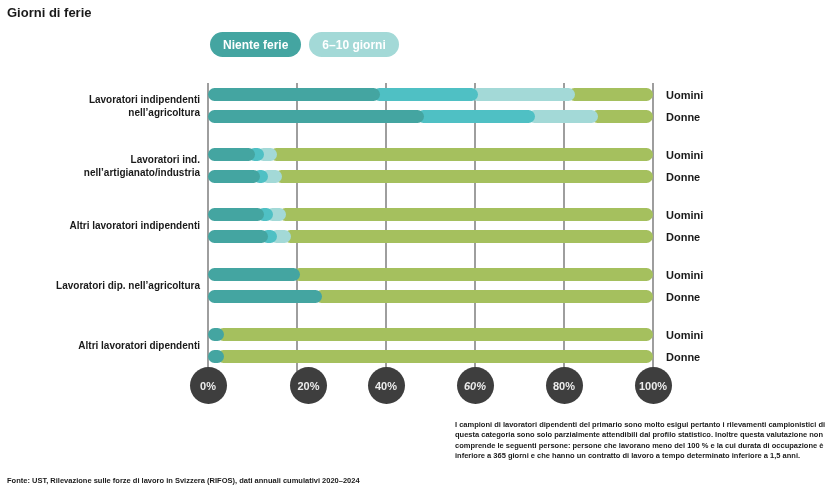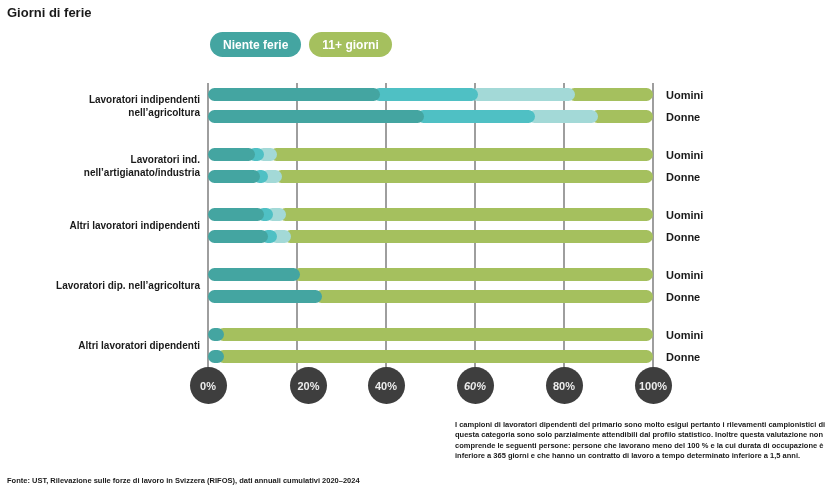--- a/index.html
+++ b/index.html
@@ -20,21 +20,21 @@
   .note{position:absolute;left:455px;top:420px;width:377px;font-size:7.5px;font-weight:bold;line-height:1.38;}
   .footnote{position:absolute;left:7px;top:476px;font-size:7.5px;font-weight:bold;white-space:nowrap;}
 </style>
 </head>
 <body>
 
 <div class="canvas">
   <div class="title">Giorni di ferie</div>
   <div class="legend" id="legend">
       <div class="pill" style="background: rgb(68, 165, 161);">Niente ferie</div>
-      <div class="pill" style="background: rgb(165, 192, 94);">11+ giorni</div>
+      <div class="pill" style="background: rgb(163, 217, 215);">6–10 giorni</div>
     </div>
   <div id="chart">
       <div class="gridline" style="left: 207px; top: 83px; height: 289px;"></div>
       <div class="axis-circle" style="left: 189.5px; top: 367px;">0%</div>
       <div class="gridline" style="left: 296px; top: 83px; height: 289px;"></div>
       <div class="axis-circle" style="left: 290px; top: 367px; text-align: right;">20%</div>
       <div class="gridline" style="left: 385px; top: 83px; height: 289px;"></div>
       <div class="axis-circle" style="left: 367.5px; top: 367px;">40%</div>
       <div class="gridline" style="left: 474px; top: 83px; height: 289px;"></div>
       <div class="axis-circle" style="left: 456.5px; top: 367px; font-style: italic;">60%</div>

